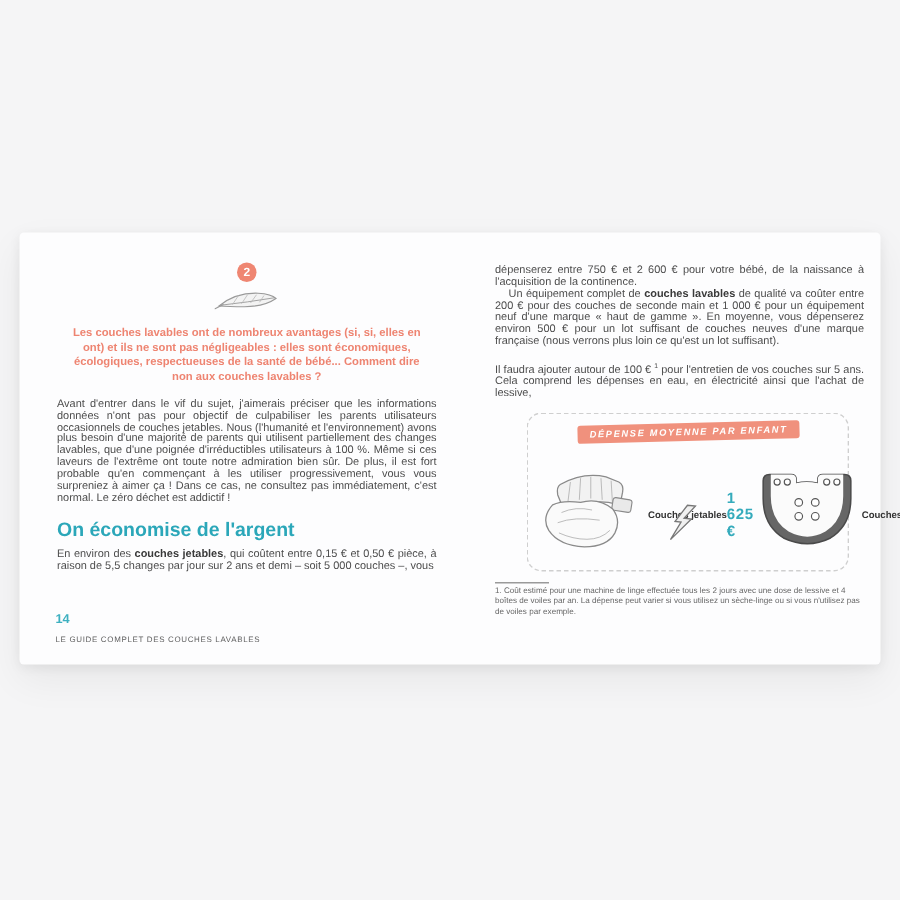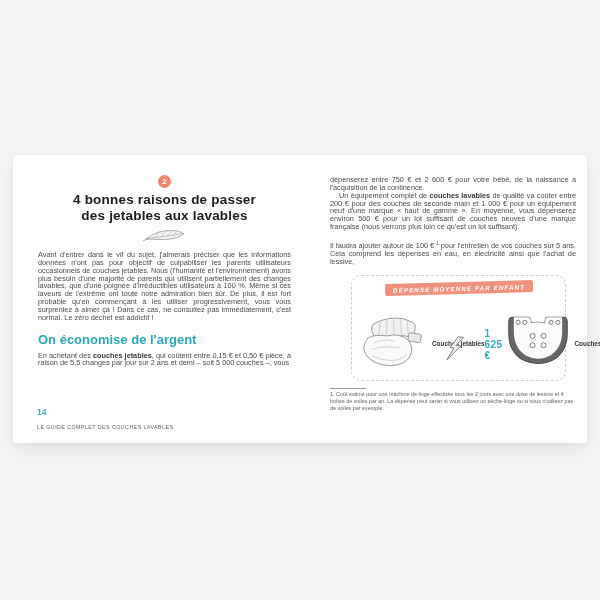--- a/index.html
+++ b/index.html
@@ -47,37 +47,37 @@
   .footnote{font-size:5.4px;line-height:6.7px;color:#666;text-align:left;margin:0;}
 </style>
 </head>
 <body>
 
 <div class="stage">
   <div class="spread">
 
     <div class="page page-left">
       <div class="badge">2</div>
-      <div class="chapter-title"><span>4 bonnes raisons de passer</span><br><span>des jetables aux lavables</span></div>
 
       <div class="feather-wrap">
         <svg width="44" height="15" viewBox="0 0 44 15">
           <path d="M3 12 Q14 3 29 3.5 Q38 4 41 7 Q33 12.5 20 12.5 Q9 12.5 3 12 Z" fill="#f3f3f3" stroke="#9a9a9a" stroke-width="0.8"></path>
           <path d="M4 11.5 Q22 9.5 40 6.5" fill="none" stroke="#9a9a9a" stroke-width="0.6"></path>
           <path d="M12 11 L16 5 M18 10.5 L22 4.5 M24 10 L28 4.5 M30 9.5 L33 5" stroke="#b3b3b3" stroke-width="0.5" fill="none"></path>
           <path d="M0 14 L6 11" stroke="#9a9a9a" stroke-width="0.8" fill="none"></path>
         </svg>
       </div>
 
+      <p class="intro">Les couches lavables ont de nombreux avantages (si, si, elles en ont) et ils ne sont pas négligeables : elles sont économiques, écologiques, respectueuses de la santé de bébé... Comment dire non aux couches lavables ?</p>
 
       <p class="body-par">Avant d'entrer dans le vif du sujet, j'aimerais préciser que les informations données n'ont pas pour objectif de culpabiliser les parents utilisateurs occasionnels de couches jetables. Nous (l'humanité et l'environnement) avons plus besoin d'une majorité de parents qui utilisent partiellement des changes lavables, que d'une poignée d'irréductibles utilisateurs à 100 %. Même si ces laveurs de l'extrême ont toute notre admiration bien sûr. De plus, il est fort probable qu'en commençant à les utiliser progressivement, vous vous surpreniez à aimer ça ! Dans ce cas, ne consultez pas immédiatement, c'est normal. Le zéro déchet est addictif !</p>
 
       <div class="section-heading">On économise de l'argent</div>
 
-      <p class="body-par"><span>En achetant des </span><span class="bold">couches jetables</span><span>, qui coûtent entre 0,15 € et 0,50 € pièce, à raison de 5,5 changes par jour sur 2 ans et demi – soit 5 000 couches –, vous</span></p>
+      <p class="body-par"><span>En environ des </span><span class="bold">couches jetables</span><span>, qui coûtent entre 0,15 € et 0,50 € pièce, à raison de 5,5 changes par jour sur 2 ans et demi – soit 5 000 couches –, vous</span></p>
 
       <div class="footer footer-left">
         <span class="pagenum">14</span>
         <span>Le guide complet des couches lavables</span>
       </div>
     </div>
 
     <div class="page page-right">
       <p class="body-par">dépenserez entre 750 € et 2 600 € pour votre bébé, de la naissance à l'acquisition de la continence.</p>
 

